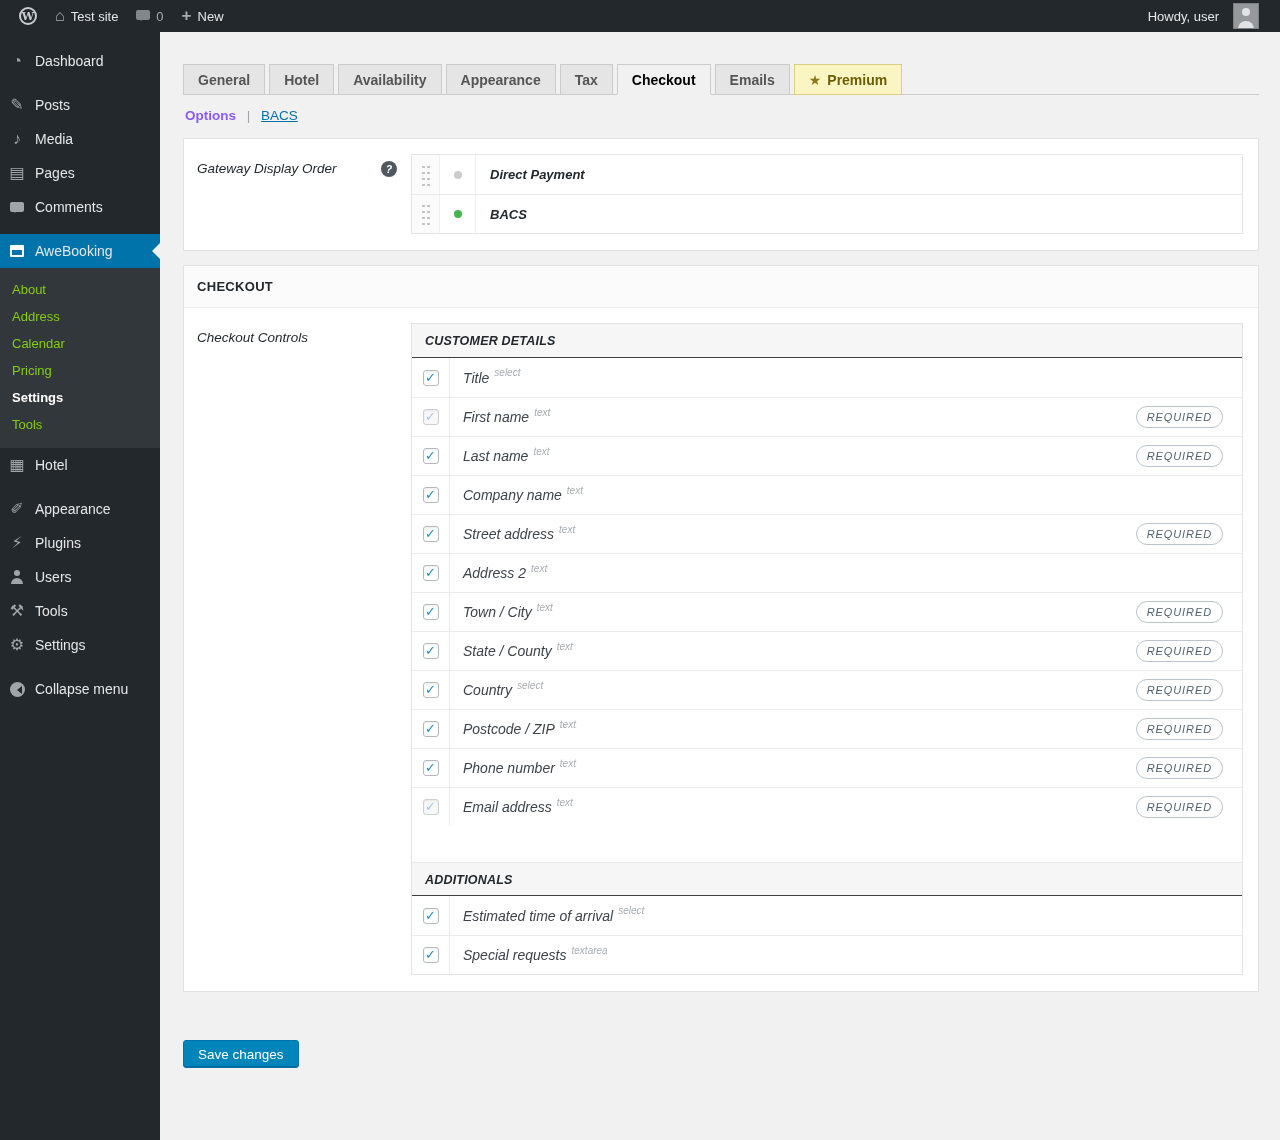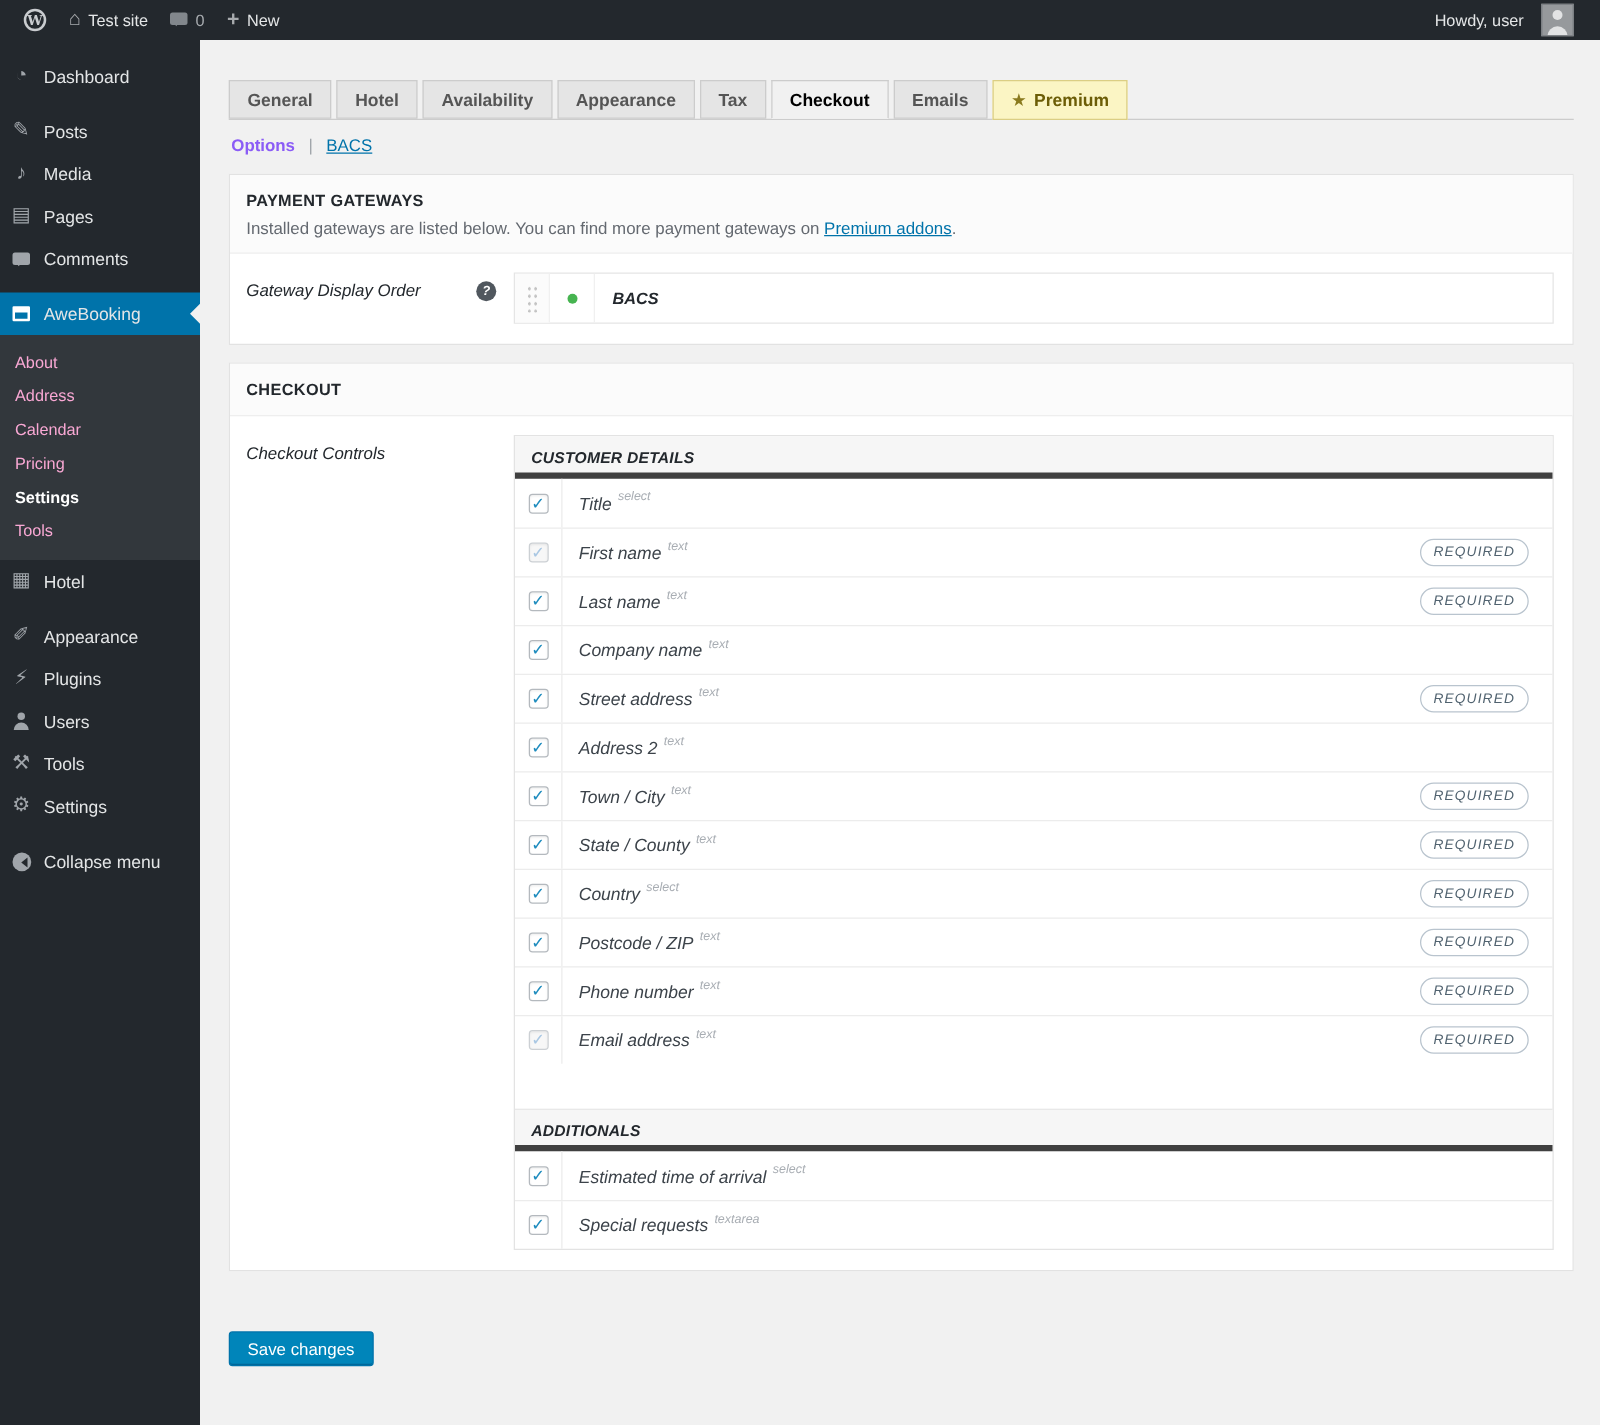--- a/index.html
+++ b/index.html
@@ -28,21 +28,21 @@
   .content { flex:1; background:#f1f1f1; padding:12px 21px 20px 23px; }
 
   
   .menu-item { height:34px; display:flex; align-items:center; color:#e4e6e7; font-size:14px; cursor:pointer; position:relative; }
   .menu-item.gap { margin-top:10px; }
   .menu-item .mi-icon { width:20px; margin:0 8px 0 7px; display:flex; align-items:center; justify-content:center; color:#a0a5aa; font-size:16px; line-height:1; }
   .menu-item.active { background:#0073aa; }
   .menu-item.active .mi-icon { color:#fff; }
   .menu-item.active::after { content:''; position:absolute; right:0; top:50%; margin-top:-8px; border:8px solid transparent; border-right-color:#f1f1f1; }
   .submenu { background:#32373c; padding:8px 0 10px; }
-  .submenu-item { padding:6px 12px; font-size:13px; color:#f9a8d4; cursor:pointer; }
+  .submenu-item { padding:6px 12px; font-size:13px; color:#84cc16; cursor:pointer; }
   .submenu-item.current { color:#fff; font-weight:bold; }
   .icon-calendar { display:inline-block; width:14px; height:12px; border:2px solid currentColor; border-top:5px solid currentColor; border-radius:1px; }
   .icon-person { display:inline-block; width:14px; height:14px; position:relative; }
   .icon-person::before { content:''; position:absolute; top:0; left:4px; width:6px; height:6px; border-radius:50%; background:currentColor; }
   .icon-person::after { content:''; position:absolute; bottom:0; left:1px; width:12px; height:6px; border-radius:6px 6px 0 0; background:currentColor; }
   .icon-collapse { display:inline-block; width:15px; height:15px; border-radius:50%; background:currentColor; position:relative; }
   .icon-collapse::after { content:''; position:absolute; left:3px; top:4px; border:4px solid transparent; border-right:5px solid #23282d; }
 
   
   .nav-tabs { margin-top:20px; border-bottom:1px solid #ccc; padding-left:0; }
@@ -75,21 +75,21 @@
   .g-drag { width:28px; background:#fbfbfb; border-right:1px solid #f0f0f0; display:flex; align-items:center; justify-content:center; cursor:grab; }
   .drag-dots { width:10px; height:22px; background-image:radial-gradient(circle, #c3c3c3 1.1px, transparent 1.4px); background-size:5px 6px; }
   .g-dot { width:36px; border-right:1px solid #f0f0f0; display:flex; align-items:center; justify-content:center; }
   .dot { width:8px; height:8px; border-radius:50%; display:inline-block; }
   .dot.on { background:#46b450; }
   .dot.off { background:#ccc; }
   .g-name { flex:1; display:flex; align-items:center; padding-left:14px; font-size:13px; font-weight:bold; color:#23282d; }
 
   
   .checkout-table { border:1px solid #e3e3e3; background:#fff; }
-  .tsection { height:34px; line-height:34px; background:#f6f6f6; border-bottom:5px solid #404040; padding-left:13px; font-size:12.5px; font-weight:bold; color:#23282d; letter-spacing:.2px; }
+  .tsection { height:34px; line-height:34px; background:#f6f6f6; border-bottom:1px solid #404040; padding-left:13px; font-size:12.5px; font-weight:bold; color:#23282d; letter-spacing:.2px; }
   .tsection.not-first { border-top:1px solid #e8e8e8;margin-top:36px; }
   .frow { display:flex; height:39px; align-items:stretch; }
   .frow + .frow { border-top:1px solid #ececec; }
   .cb-cell { width:38px; flex-shrink:0; border-right:1px solid #ececec; display:flex; align-items:center; justify-content:center; }
   .cb { width:16px; height:16px; border:1px solid #b4b9be; border-radius:3px; background:#fff; display:inline-flex; align-items:center; justify-content:center; cursor:pointer; box-shadow:inset 0 1px 2px rgba(0,0,0,.07); }
   .cb.checked::after { content:'✓'; font-size:13px; font-weight:bold; color:#1e8cbe; line-height:1; margin-top:-1px; }
   .cb.disabled { background:#f7f7f7; border-color:#ccd0d4; cursor:default; }
   .cb.disabled.checked::after { color:#a9c7e3; }
   .label-cell { flex:1; display:flex; align-items:center; padding-left:13px; }
   .flabel { font-size:14px; color:#3c434a; }
@@ -204,39 +204,42 @@
   <div class="content">
     <div class="nav-tabs" id="tabs"><a class="nav-tab"><span>General</span></a><a class="nav-tab"><span>Hotel</span></a><a class="nav-tab"><span>Availability</span></a><a class="nav-tab"><span>Appearance</span></a><a class="nav-tab"><span>Tax</span></a><a class="nav-tab nav-tab-active"><span>Checkout</span></a><a class="nav-tab"><span>Emails</span></a><a class="nav-tab nav-tab-premium"><span class="star">★</span><span>Premium</span></a></div>
 
     <div class="subnav">
       <span class="subnav-current">Options</span>
       <span class="subnav-sep">|</span>
       <a class="subnav-link">BACS</a>
     </div>
 
     <div class="postbox">
-      <div class="postbox-header">
-        <div class="postbox-title">PAYMENT GATEWAYS</div>
-        <div class="postbox-desc">
-          <span>Installed gateways are listed below. You can find more payment gateways on </span><a>Premium addons</a><span>.</span>
-        </div>
-      </div>
       <div class="postbox-body">
         <div class="form-row">
           <div class="form-label-col">
             <span class="form-label">Gateway Display Order</span>
             <span class="help-icon">?</span>
           </div>
           <div class="form-field">
             <div class="gateway-table" id="gateway-table">
                 <div class="gateway-row">
                   <div class="g-drag">
                     <span class="drag-dots"></span>
                   </div>
                   <div class="g-dot">
+                    <span class="dot off"></span>
+                  </div>
+                  <div class="g-name">Direct Payment</div>
+                </div>
+                <div class="gateway-row">
+                  <div class="g-drag">
+                    <span class="drag-dots"></span>
+                  </div>
+                  <div class="g-dot">
                     <span class="dot on"></span>
                   </div>
                   <div class="g-name">BACS</div>
                 </div>
               </div>
           </div>
         </div>
       </div>
     </div>
 

